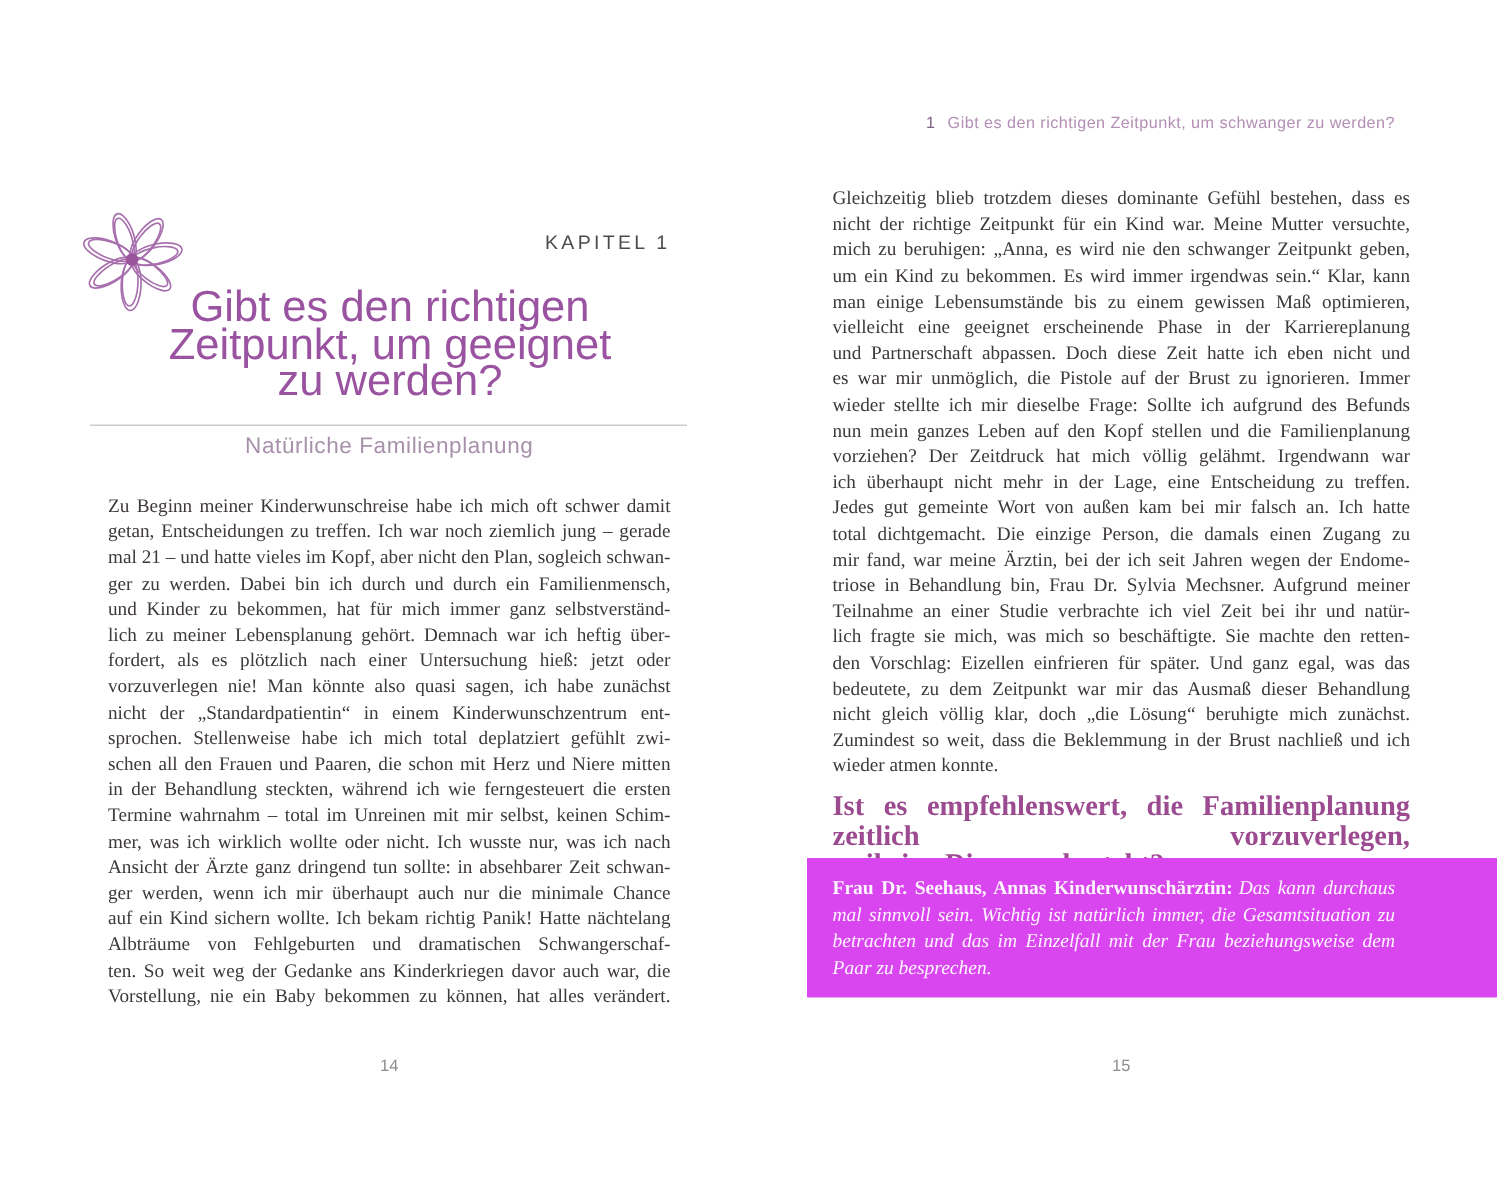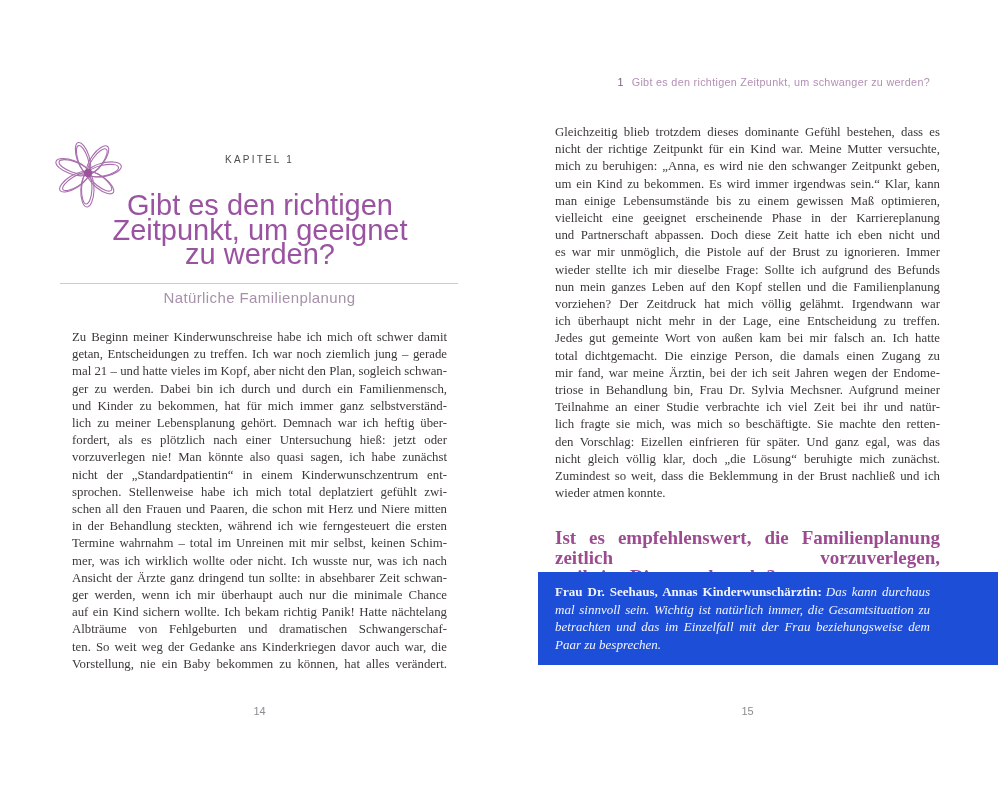--- a/index.html
+++ b/index.html
@@ -13,21 +13,21 @@
     font-family: "Liberation Serif", serif;
     color: #3d383a;
   }
   .abs { position: absolute; }
 
   
   .flower { left: 46px; top: 131px; }
   .kapitel {
     left: 72px; top: 154px; width: 375px;
     font-family: "Liberation Sans", sans-serif;
-    font-size: 10px; letter-spacing: 2.2px; text-align: center;
+    font-size: 13px; letter-spacing: 2.2px; text-align: right;
     color: #4e4a4b;
   }
   .title {
     left: 40px; top: 193px; width: 440px;
     font-family: "Liberation Sans", sans-serif;
     font-size: 29px; line-height: 24.6px; font-weight: 400;
     color: #9a53a0;
   }
   .title .jline { text-align: center; text-align-last: center; white-space: nowrap; }
   .rule { left: 60px; top: 283px; width: 398px; height: 1px; background: #cdc9cd; }
@@ -62,21 +62,21 @@
   .rh-title { color: #b38fb5; }
 
   .question {
     left: 555px; top: 528px; width: 385px;
     font-weight: bold; font-size: 19px; line-height: 19.6px;
     color: #9c4b90;
   }
 
   .infobox {
     left: 538px; top: 572px; width: 460px; height: 93px;
-    background: #1d4ed8;
+    background: #d946ef;
     padding: 11px 68px 0 17px;
     font-size: 13px; line-height: 17.6px;
     color: rgba(255,255,255,0.94);
   }
   .speaker { font-weight: bold; margin-right: 4px; }
   .answer-start, .answer-rest { font-style: italic; }
 </style>
 </head>
 <body>
 
@@ -173,20 +173,21 @@
         <div class="jline">nun mein ganzes Leben auf den Kopf stellen und die Familienplanung</div>
         <div class="jline">vorziehen? Der Zeitdruck hat mich völlig gelähmt. Irgendwann war</div>
         <div class="jline">ich überhaupt nicht mehr in der Lage, eine Entscheidung zu treffen.</div>
         <div class="jline">Jedes gut gemeinte Wort von außen kam bei mir falsch an. Ich hatte</div>
         <div class="jline">total dichtgemacht. Die einzige Person, die damals einen Zugang zu</div>
         <div class="jline">mir fand, war meine Ärztin, bei der ich seit Jahren wegen der Endome-</div>
         <div class="jline">triose in Behandlung bin, Frau Dr. Sylvia Mechsner. Aufgrund meiner</div>
         <div class="jline">Teilnahme an einer Studie verbrachte ich viel Zeit bei ihr und natür-</div>
         <div class="jline">lich fragte sie mich, was mich so beschäftigte. Sie machte den retten-</div>
         <div class="jline">den Vorschlag: Eizellen einfrieren für später. Und ganz egal, was das</div>
+        <div class="jline">bedeutete, zu dem Zeitpunkt war mir das Ausmaß dieser Behandlung</div>
         <div class="jline">nicht gleich völlig klar, doch „die Lösung“ beruhigte mich zunächst.</div>
         <div class="jline">Zumindest so weit, dass die Beklemmung in der Brust nachließ und ich</div>
         <div class="jline last-left">wieder atmen konnte.</div>
       </div>
 
     <div class="abs question fit">
         <div class="jline">Ist es empfehlenswert, die Familienplanung zeitlich vorzuverlegen,</div>
         <div class="jline last-left">weil eine Diagnose besteht?</div>
       </div>
 

